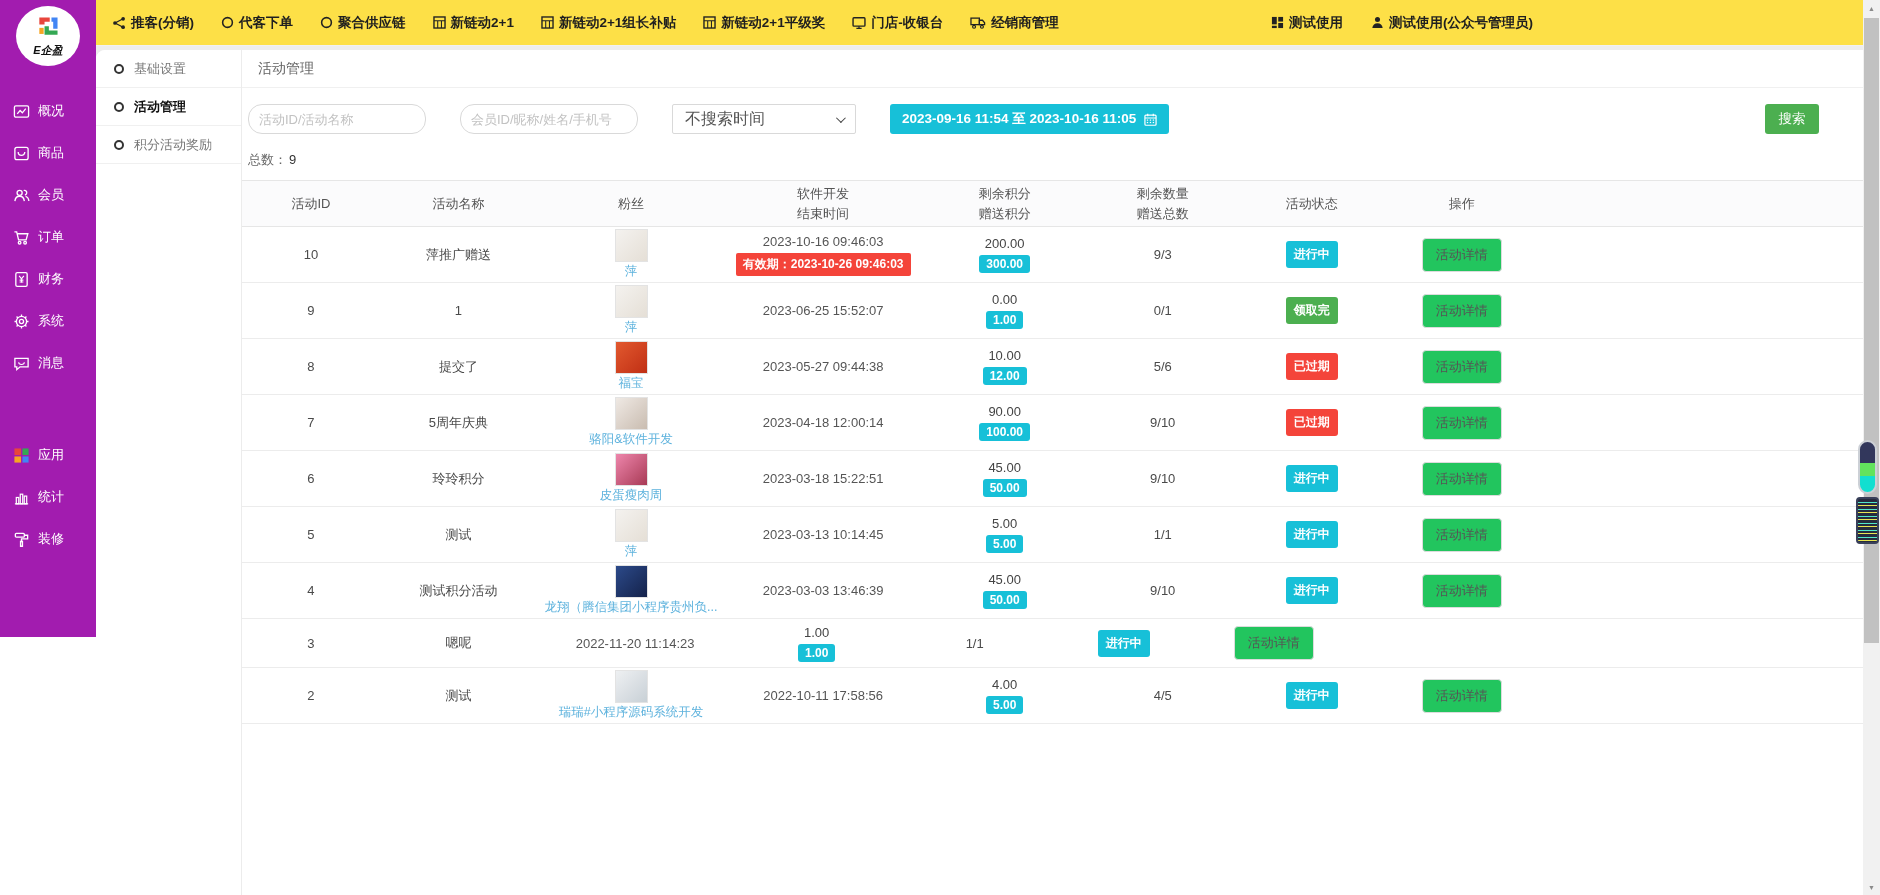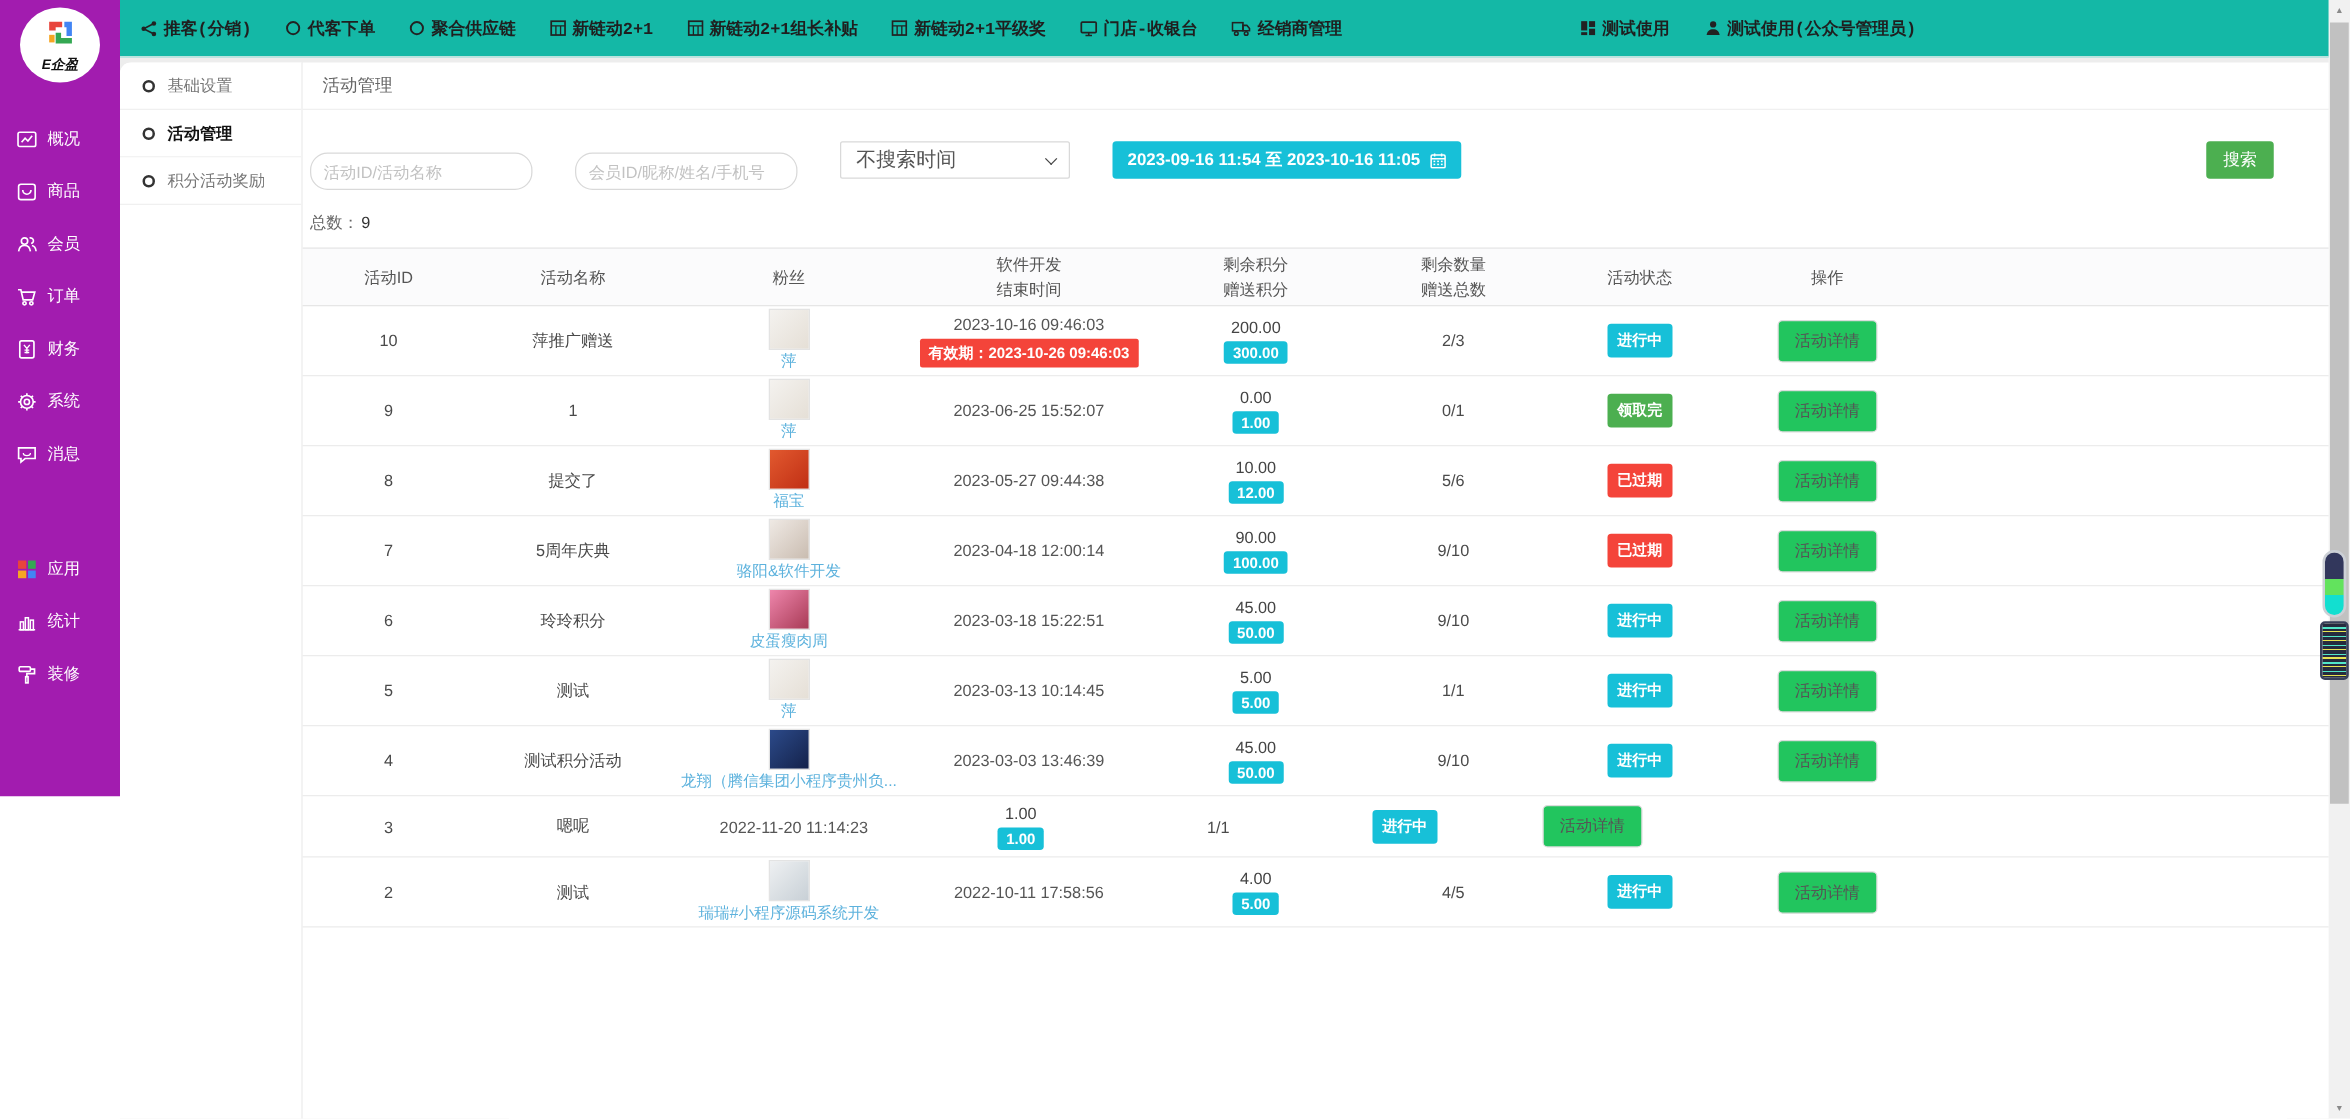--- a/index.html
+++ b/index.html
@@ -16,22 +16,22 @@
   .logo { width:64px; height:60px; background:#fff; border-radius:50%; margin:6px auto 0;
           display:flex; flex-direction:column; align-items:center; justify-content:center; cursor:pointer; }
   .logo-text { font-size:11px; font-weight:bold; font-style:italic; color:#111; letter-spacing:0; margin-top:-1px; }
   .side-nav { margin-top:24px; }
   .side-item { height:42px; display:flex; align-items:center; gap:8px; padding-left:13px;
                color:#fff; font-size:13px; cursor:pointer; white-space:nowrap; }
   .side-item .icn { width:17px; height:17px; display:inline-flex; align-items:center; justify-content:center; flex:0 0 17px; }
   .group-gap { height:50px; }
 
   
-  .topnav { position:absolute; left:96px; top:0; right:17px; height:46px; background:#14b8a6;
-            display:flex; align-items:center; padding-left:16px; border-bottom:1px solid #f1f1f1; z-index:4;font-family:Liberation Mono, monospace; }
+  .topnav { position:absolute; left:96px; top:0; right:17px; height:46px; background:#fde047;
+            display:flex; align-items:center; padding-left:16px; border-bottom:1px solid #f1f1f1; z-index:4; }
   .nav-items { display:flex; align-items:center; gap:27px; }
   .nav-item { display:flex; align-items:center; gap:5px; font-size:13.5px; font-weight:bold; color:#1f1f1f;
               cursor:pointer; white-space:nowrap; }
   .nav-item .icn { display:inline-flex; align-items:center; }
   .nav-right { margin-left:auto; margin-right:330px; display:flex; align-items:center; gap:28px; }
   .nav-right .nav-item { font-weight:bold; }
 
   
   .content-bg { position:absolute; left:96px; top:46px; right:17px; bottom:0; background:#ededed; z-index:1; }
 
@@ -43,21 +43,21 @@
   .submenu-item .ring { width:10px; height:10px; border:2px solid #333; border-radius:50%; flex:0 0 10px; }
   .submenu-item.active { color:#111; font-weight:bold; }
 
   
   .main { position:absolute; left:242px; top:50px; right:17px; bottom:0; background:#fff; z-index:2; }
   .main-title { height:38px; display:flex; align-items:center; padding-left:16px;
                 font-size:14px; color:#666; border-bottom:1px solid #f0f0f0; }
   .filter-bar { display:flex; align-items:center; gap:34px; padding:16px 0 0 6px; }
   .filter-bar input { width:178px; height:30px; border:1px solid #d9d9d9; border-radius:14px;
                       padding:0 10px; font-size:13px; color:#555; outline:none;
-                      font-family:"Liberation Sans","DejaVu Sans",sans-serif;margin-top:18px; }
+                      font-family:"Liberation Sans","DejaVu Sans",sans-serif; }
   .filter-bar input::placeholder { color:#c2c2c2; }
   .sel { width:184px; height:30px; border:1px solid #d9d9d9; border-radius:2px; background:#fff;
          display:flex; align-items:center; justify-content:space-between; padding:0 12px; font-size:16px;
          color:#555; cursor:pointer; }
   .chev { width:7px; height:7px; border-right:1.6px solid #444; border-bottom:1.6px solid #444;
           transform:rotate(45deg) translateY(-2px); }
   .date-btn { height:30px; display:inline-flex; align-items:center; gap:8px; padding:0 12px;
               background:var(--cyan); border:none; border-radius:3px; color:#fff; font-size:13.5px;
               font-weight:bold; cursor:pointer; font-family:inherit; }
   .search-btn { margin-left:auto; margin-right:44px; width:54px; height:30px; background:var(--green);
@@ -412,21 +412,21 @@
       <a class="fan-name">萍</a>
     </div>
     <div class="td c-time">
       <div class="time-txt">2023-10-16 09:46:03</div>
       <span class="validity-badge">有效期：2023-10-26 09:46:03</span>
     </div>
     <div class="td c-points">
       <div class="remain">200.00</div>
       <span class="gift-badge">300.00</span>
     </div>
-    <div class="td c-qty">2/3</div>
+    <div class="td c-qty">9/3</div>
     <div class="td c-status">
       <span class="status-badge" style="background: rgb(23, 192, 216);">进行中</span>
     </div>
     <div class="td c-action">
       <button class="detail-btn">活动详情</button>
     </div>
     <div class="c-fill"></div>
   </div>
 
   <div class="trow">

